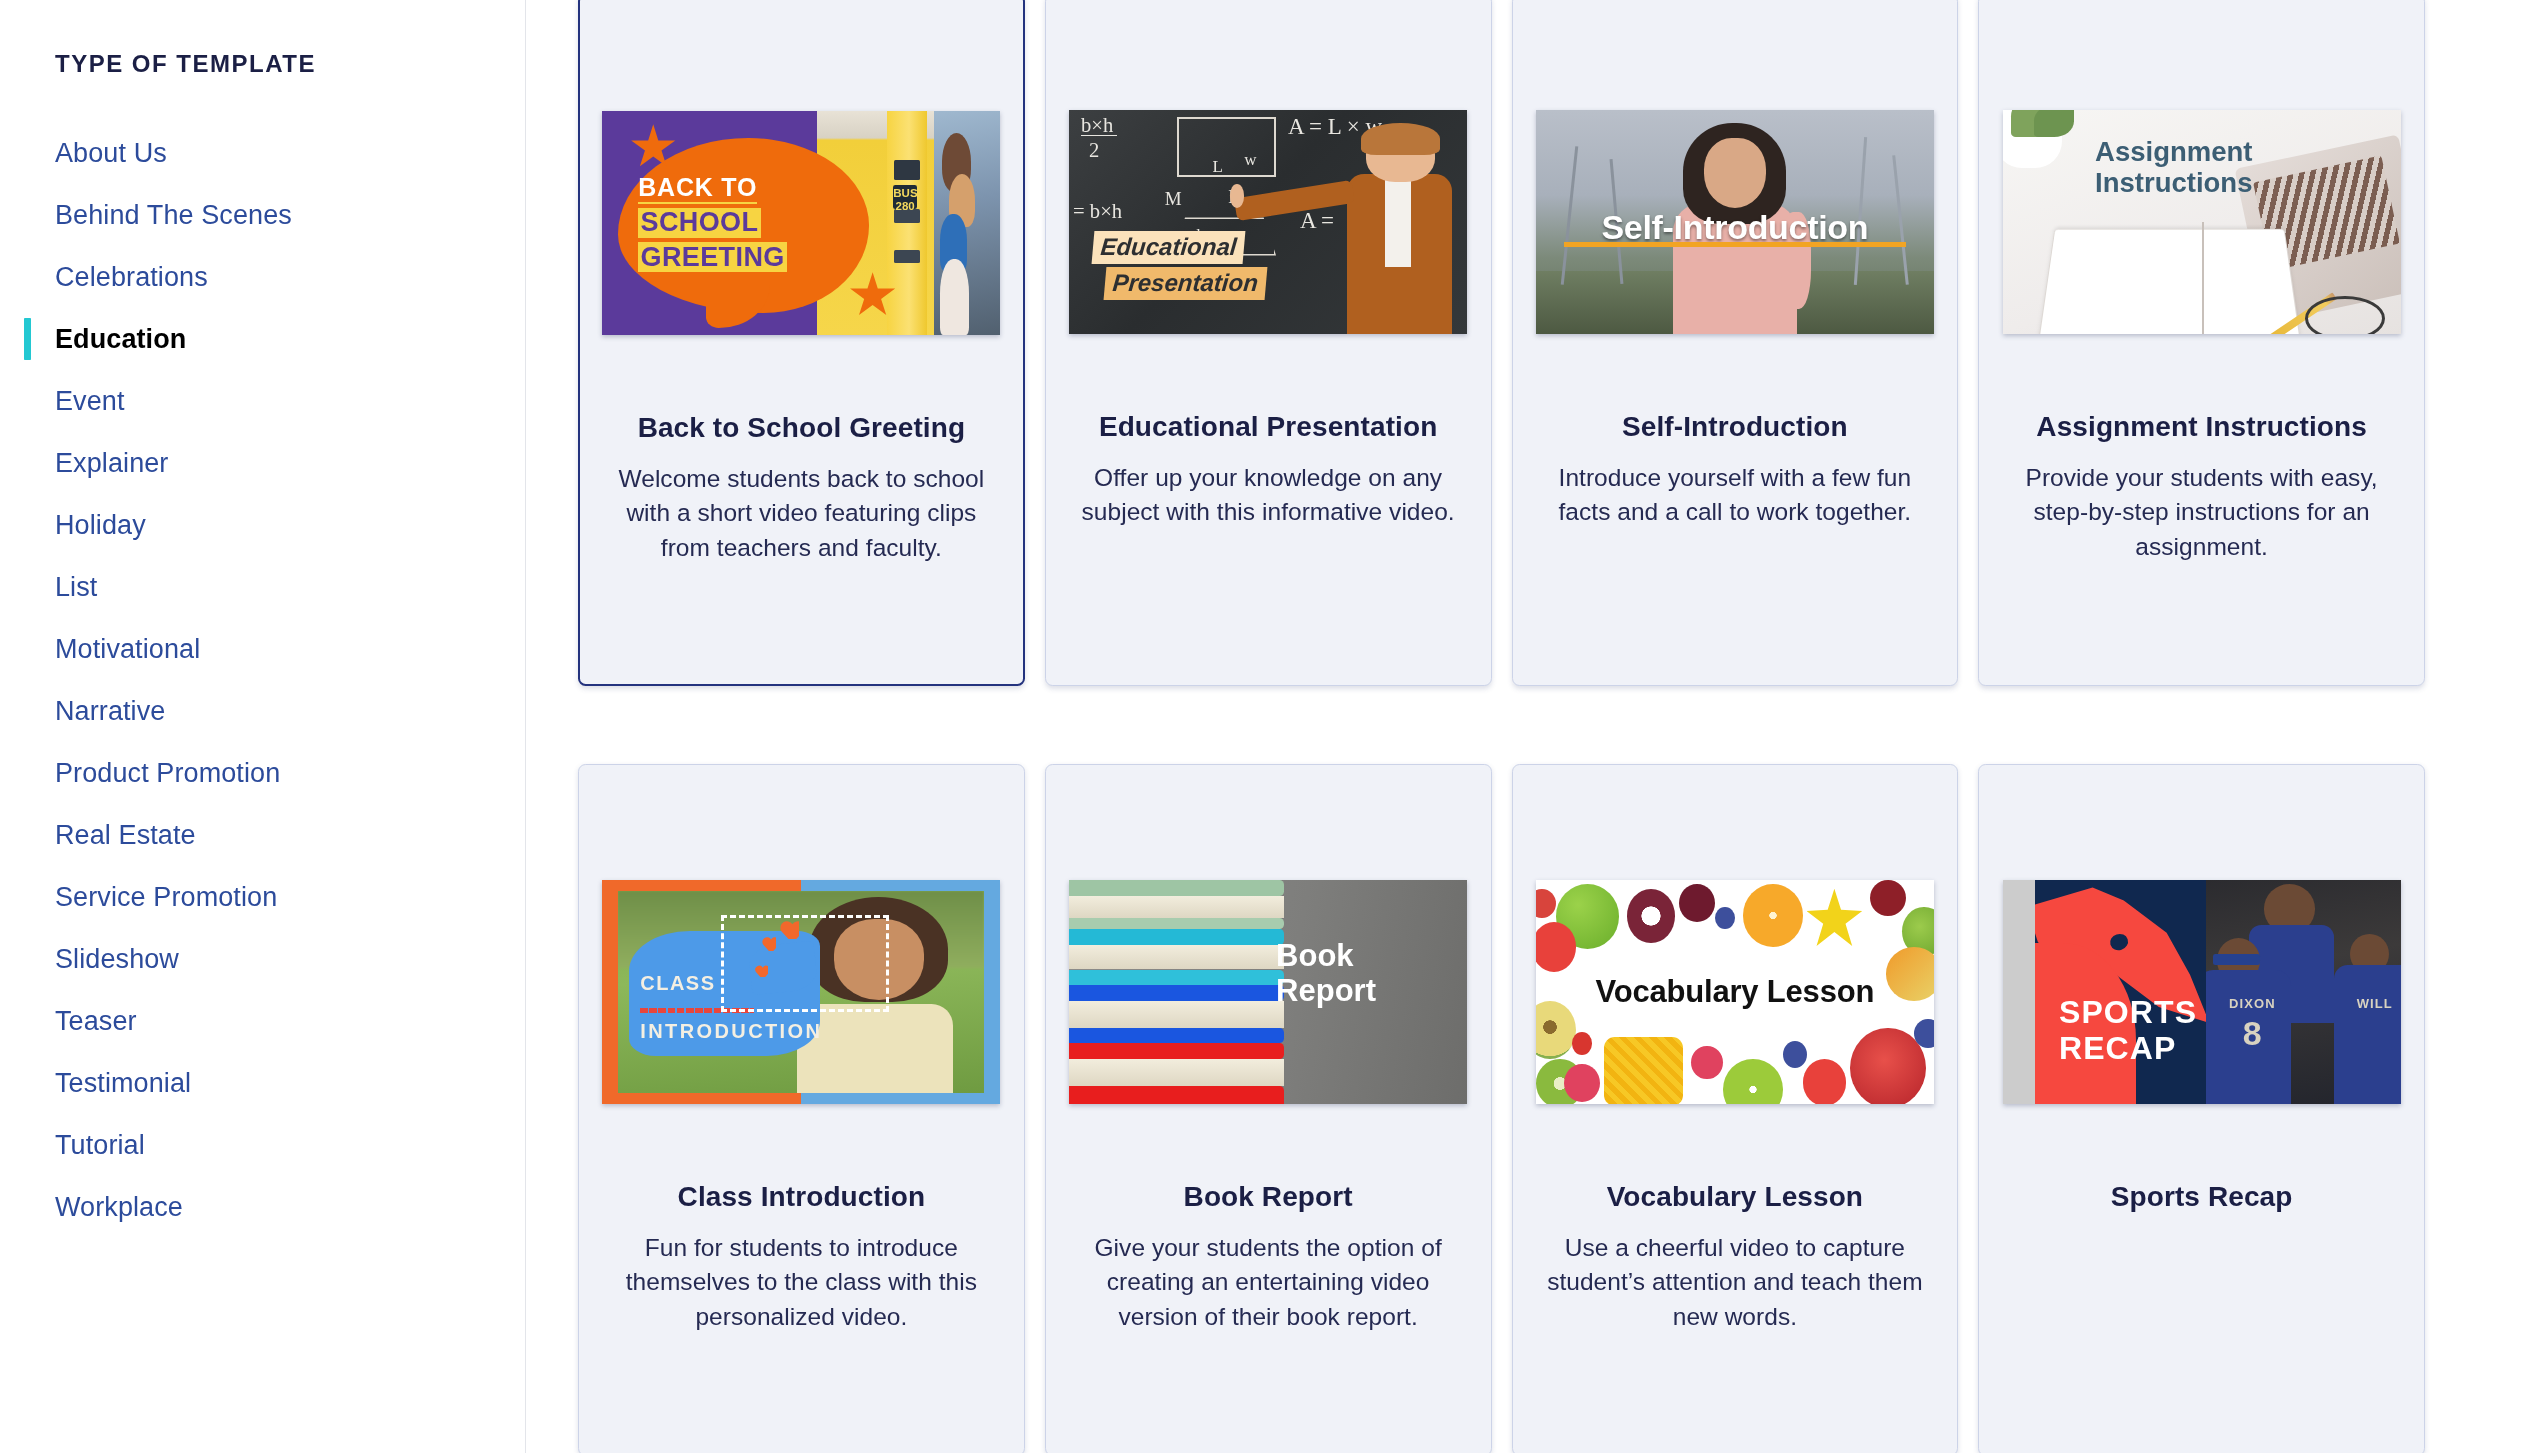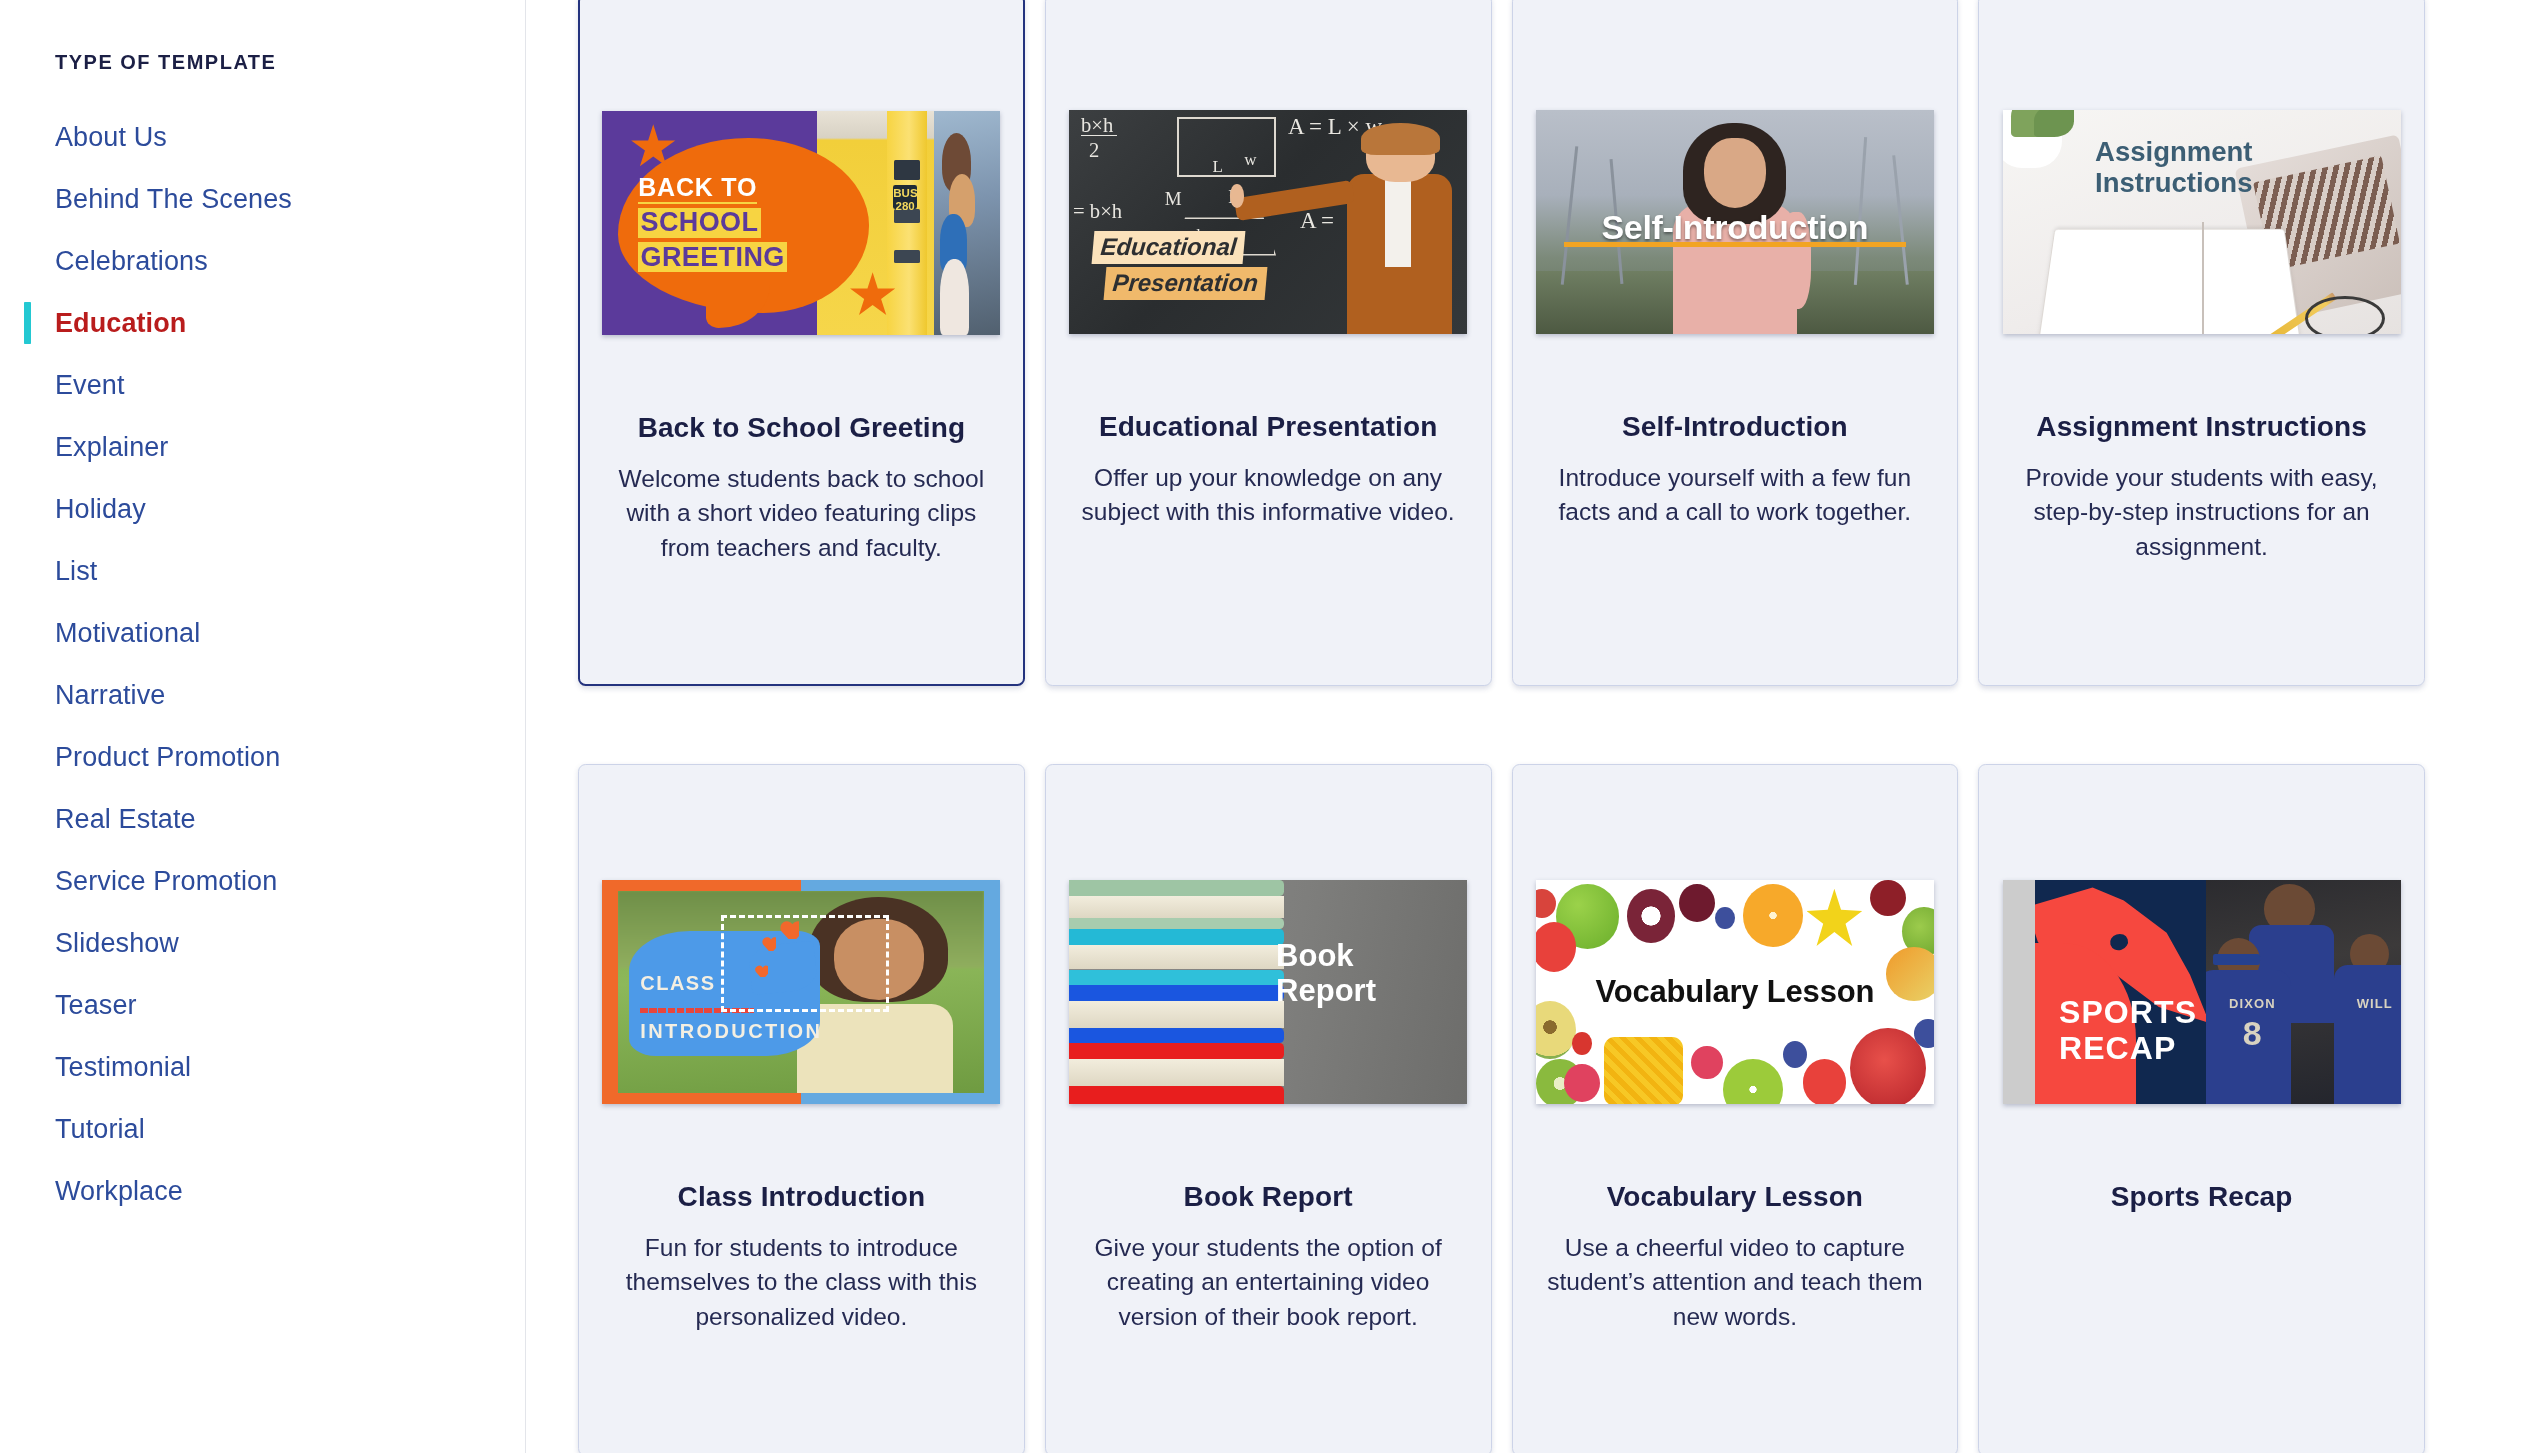--- a/index.html
+++ b/index.html
@@ -15,41 +15,41 @@
   .sidebar {
     width: 526px; height: 1453px;
     background: #ffffff;
     border-right: 1.5px solid #e3e5ea;
     flex: 0 0 526px;
     position: relative;
     padding-left: 55px;
     padding-top: 52px;
   }
   .sidebar-title {
-    font-size: 20px;
+    font-size: 24px;
     font-weight: bold;
     letter-spacing: 1.5px;
     color: #1b1f45;
     text-transform: uppercase;
     line-height: 1;
-    margin-bottom: 34px;
+    margin-bottom: 46px;
   }
   .sidebar-list { list-style: none; }
   .sidebar-item {
     position: relative;
     height: 62px;
     display: flex;
     align-items: center;
     font-size: 27px;
     color: #2c4b9b;
     letter-spacing: 0.1px;
     cursor: pointer;
     white-space: nowrap;
   }
-  .sidebar-item.active { color: #b91c1c; font-weight: bold; }
+  .sidebar-item.active { color: #000000; font-weight: bold; }
   .sidebar-item .accent {
     position: absolute;
     left: -31px;
     top: 50%;
     transform: translateY(-50%);
     width: 6.9px;
     height: 42px;
     background: #23c8d2;
     border-radius: 0.8px;
     display: none;

